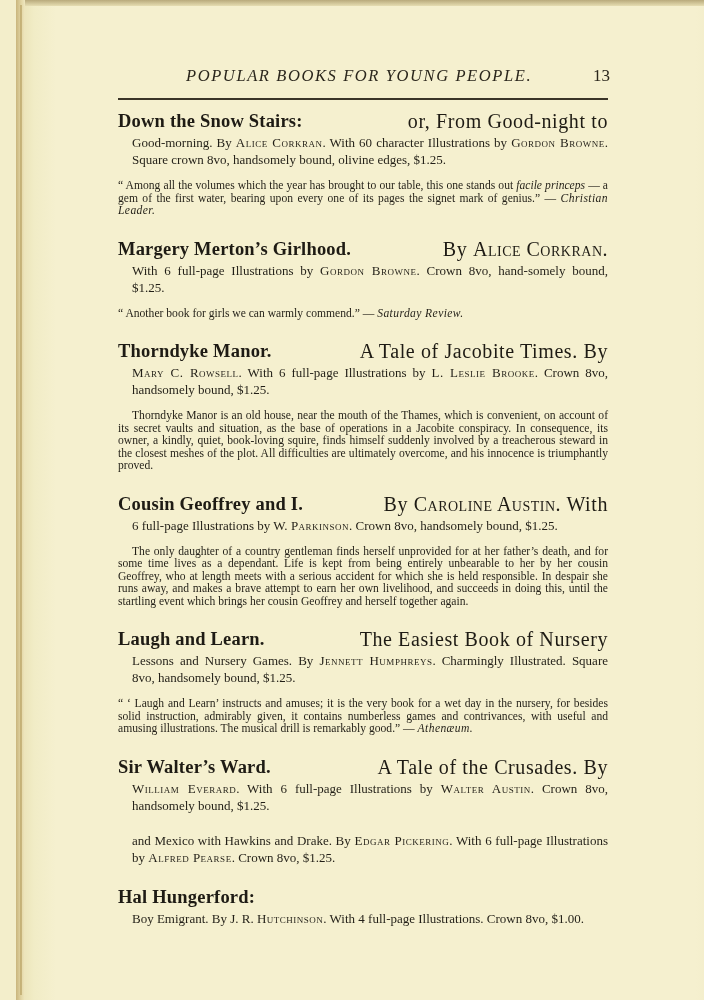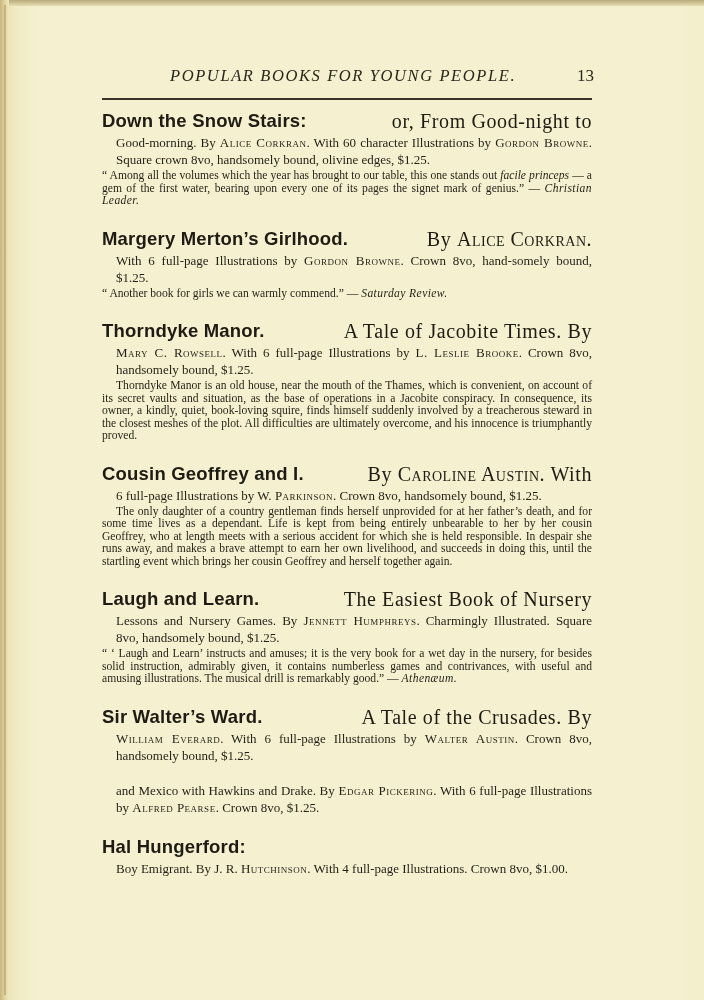--- a/index.html
+++ b/index.html
@@ -4,21 +4,21 @@
 <style>
   html, body { margin: 0; padding: 0; }
   body {
     width: 704px; height: 1000px; overflow: hidden;
     background: #f3eecb;
     font-family: "Liberation Serif", "DejaVu Serif", serif;
     color: #1e1b14;
     position: relative;
   }
   .page {
-    position: absolute; left: 0; top: 0; width: 688px; height: 1000px;
+    position: absolute; left: 16px; top: 0; width: 688px; height: 1000px;
     background: linear-gradient(90deg, #e8dfb0 0px, #f1ecc6 18px, #f5f0cf 40px, #f5f0cf 680px, #f1ebc8 704px);
   }
   .top-edge {
     position: absolute; left: 0; top: 0; width: 704px; height: 6px;
     background: linear-gradient(180deg, #b9aa7c, #e6ddb2);
   }
   .left-edge {
     position: absolute; left: 0; top: 0; width: 9px; height: 1000px;
     background: linear-gradient(90deg, #c9b57d, #e3d7a6 60%, #efe7bf);
   }
@@ -39,29 +39,29 @@
   .head-rule {
     position: absolute; left: 102px; top: 98px; width: 490px; height: 1.5px; background: #3a3528;
   }
   .entries { position: absolute; left: 102px; top: 108px; width: 490px; }
   .entry { margin-bottom: 18px; }
   .title-line {
     font-size: 20px; line-height: 26px; text-align: justify; text-align-last: justify;
     white-space: nowrap;
     display: flex; justify-content: space-between;
   }
-  .book-title { font-weight: bold; font-family: Liberation Sans, sans-serif; font-size: 18.5px; letter-spacing: 0.2px; }
+  .book-title { font-weight: bold; font-family: Liberation Serif, serif; font-size: 18.5px; letter-spacing: 0.2px; }
   .title-rest { font-size: 20px; letter-spacing: 0.6px; }
   .detail {
     padding-left: 14px; font-size: 13px; line-height: 17px; text-align: justify;
     color: #221f17;
   }
   .sc { font-variant: small-caps; letter-spacing: 0.5px; }
   .note {
-    margin-top: 2px; font-size: 11.6px; line-height: 12.5px; text-align: justify; color: #221f17;
+    margin-top: 12px; font-size: 11.6px; line-height: 12.5px; text-align: justify; color: #221f17;
   }
   .note.indent { text-indent: 14px; }
   .src { font-style: italic; letter-spacing: 0.4px; }
   .em { font-style: italic; }
 </style>
 </head>
 <body>
 
 <div class="page">
   <div class="top-edge"></div>

